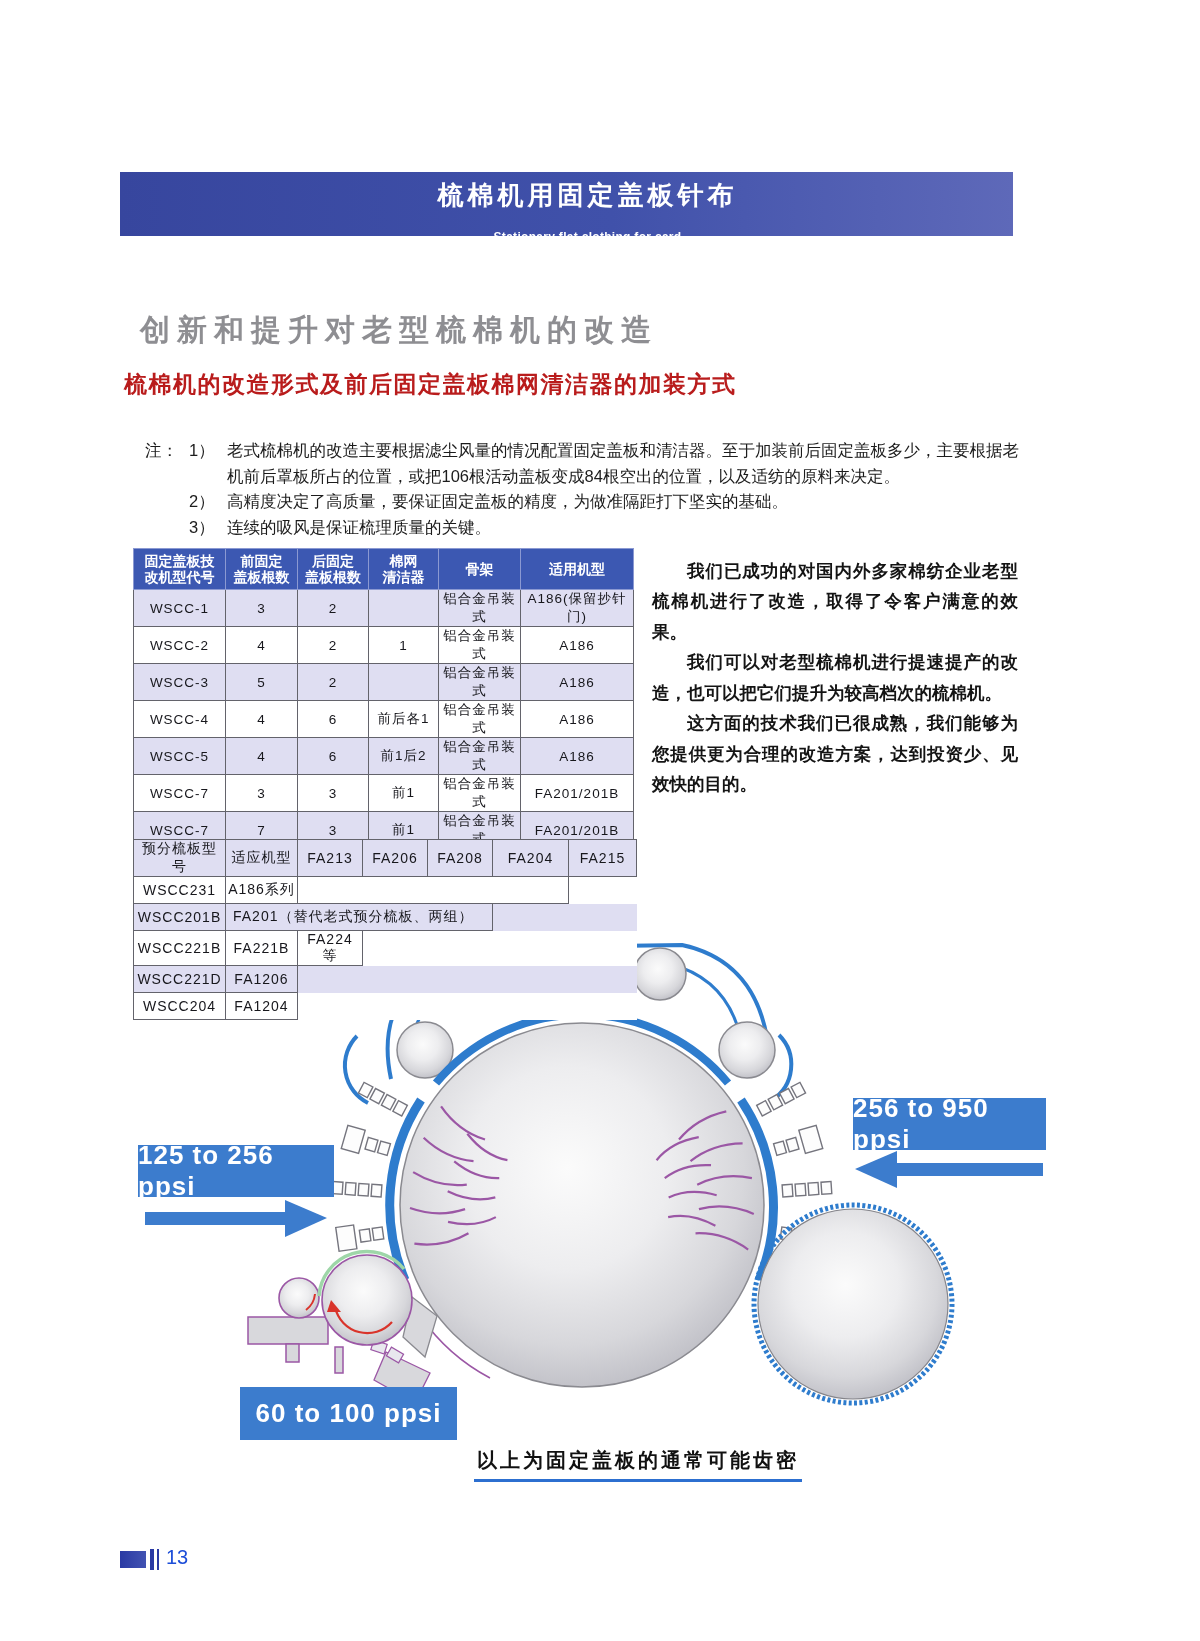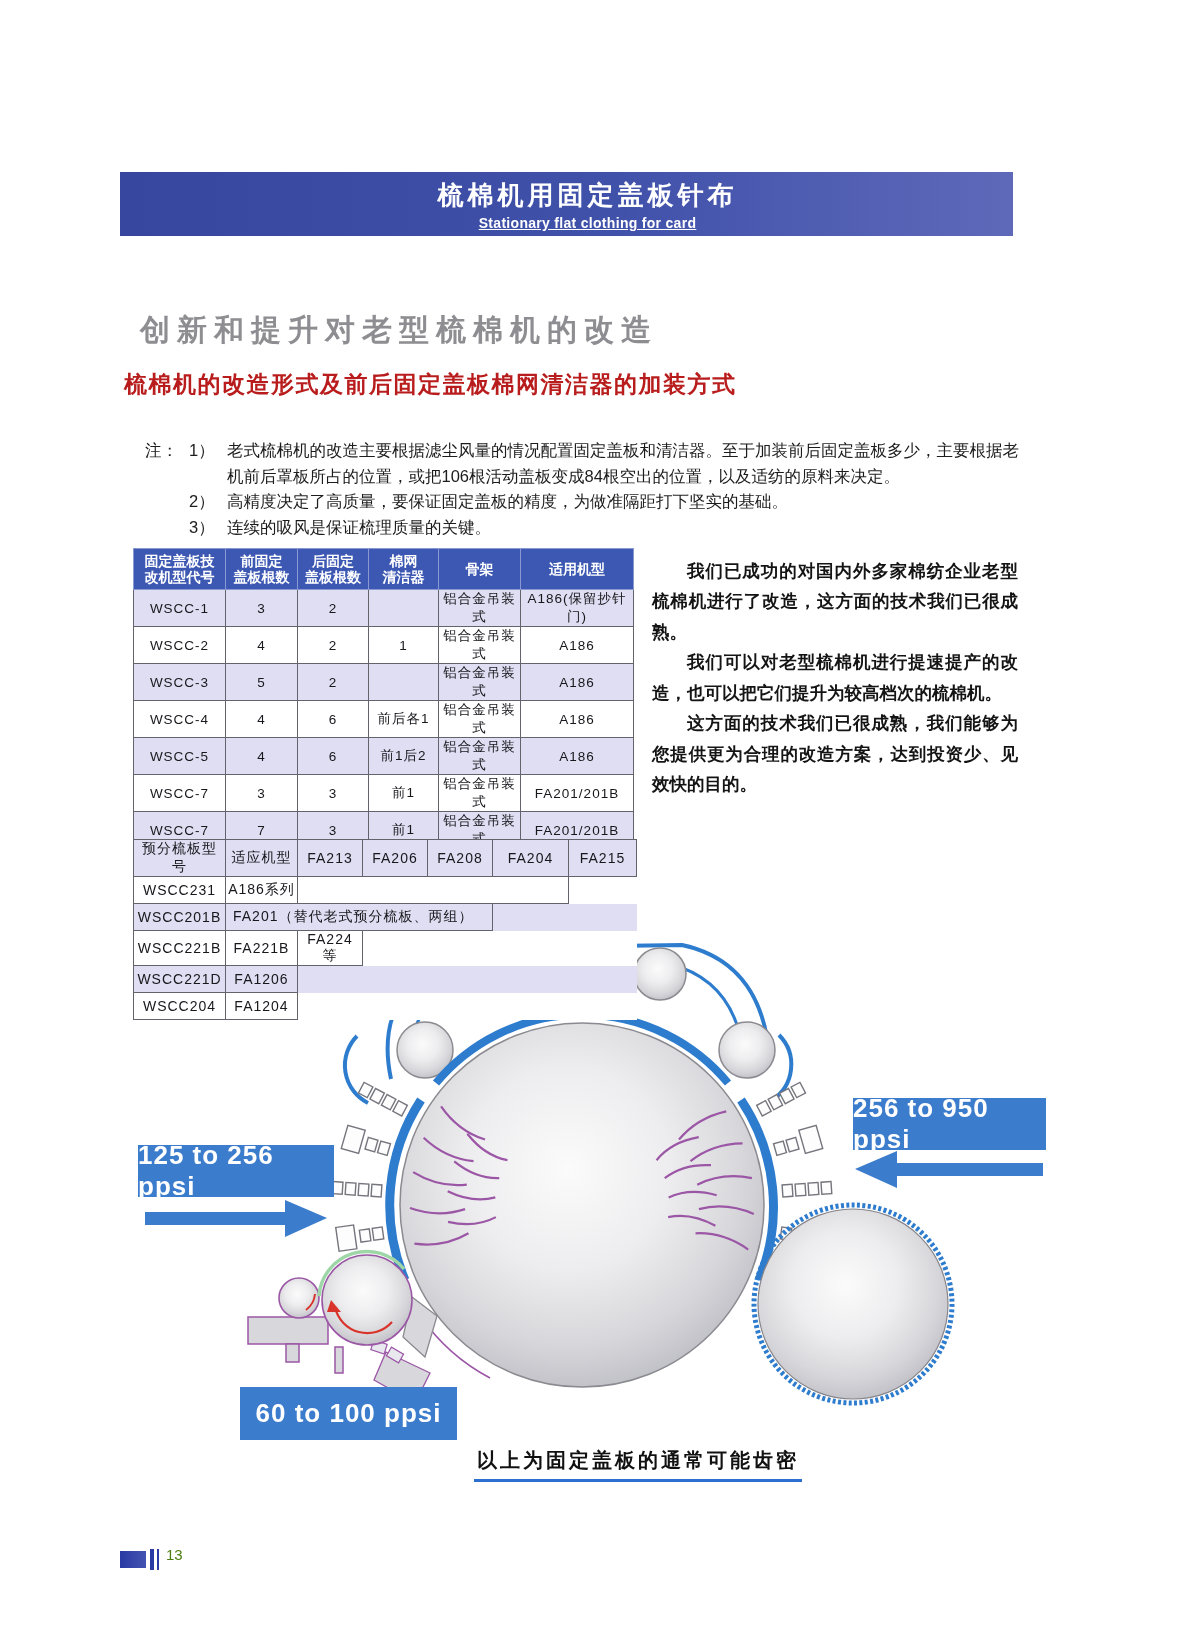--- a/index.html
+++ b/index.html
@@ -5,21 +5,21 @@
   html,body{margin:0;padding:0;background:#e8e8e8;}
   .page{position:relative;width:1200px;height:1641px;margin:0 auto;background:#ffffff;
         font-family:"Liberation Sans","DejaVu Sans",sans-serif;overflow:hidden;}
   .abs{position:absolute;}
 
   
   .banner{left:120px;top:172px;width:893px;height:64px;box-sizing:border-box;
           background:linear-gradient(90deg,#37469e 0%,#4051aa 55%,#5e69b9 100%);
           color:#fff;padding:9px 0 0 42px;text-align:center;}
   .banner-title{font-size:26px;font-weight:bold;letter-spacing:4px;line-height:1.15;}
-  .banner-sub{font-size:14px;font-weight:bold;letter-spacing:.3px;margin-top:4px;text-decoration:underline;}
+  .banner-sub{font-size:12px;font-weight:bold;letter-spacing:.3px;margin-top:19px;text-decoration:underline;}
 
   
   .h-main{left:124px;top:310px;font-size:30px;font-weight:bold;color:#8e8e92;letter-spacing:7px;margin-left:16px;}
   .h-sub{left:124px;top:369px;font-size:23px;font-weight:bold;color:#b91c1c;letter-spacing:1.5px;}
 
   
   .notes{left:145px;top:438px;width:882px;font-size:16.5px;line-height:1.56;color:#1c1c1c;}
   .note-row{display:flex;}
   .note-row.ind{margin-left:44px;}
   .note-zhu{flex:0 0 44px;}
@@ -52,21 +52,21 @@
   .ppsi2{left:853px;top:1098px;width:193px;height:52px;}
   .ppsi3{left:240px;top:1387px;width:217px;height:53px;}
 
   .caption{left:458px;top:1447px;font-size:20px;font-weight:bold;letter-spacing:3px;color:#111;
            border-bottom:3px solid #2c6fd0;padding:0 3px 5px;margin-left:16px;}
 
   
   .pgsq{left:120px;top:1551px;width:26px;height:17px;background:linear-gradient(90deg,#2a3aa4,#4253b2);}
   .pgbar1{left:150px;top:1549px;width:4px;height:21px;background:#2a3aa4;}
   .pgbar2{left:157px;top:1549px;width:2px;height:21px;background:#2a3aa4;}
-  .pgnum{left:166px;top:1546px;font-size:15px;color:#4d7c0f;}
+  .pgnum{left:166px;top:1546px;font-size:20px;color:#1d4ed8;}
 
   svg.diagram{position:absolute;left:0;top:0;width:1200px;height:1641px;pointer-events:none;}
 </style>
 </head>
 <body>
 
 <div class="page">
 
   <svg class="diagram" viewBox="0 0 1200 1641" aria-hidden="true">
     <defs>
@@ -347,21 +347,21 @@
         </tr>
     <tr>
           <td>WSCC204</td>
           <td>FA1204</td>
           <td colspan="5" class="nob"></td>
         </tr>
   </tbody>
     </table>
 
   <div class="abs intro">
-    <p>我们已成功的对国内外多家棉纺企业老型梳棉机进行了改造，这方面的技术我们已很成熟。</p>
+    <p>我们已成功的对国内外多家棉纺企业老型梳棉机进行了改造，取得了令客户满意的效果。</p>
     <p>我们可以对老型梳棉机进行提速提产的改造，也可以把它们提升为较高档次的梳棉机。</p>
     <p>这方面的技术我们已很成熟，我们能够为您提供更为合理的改造方案，达到投资少、见效快的目的。</p>
   </div>
 
   <div class="abs ppsi ppsi1">125 to 256 ppsi</div>
   <div class="abs ppsi ppsi2">256 to 950 ppsi</div>
   <div class="abs ppsi ppsi3">60 to 100 ppsi</div>
 
   <div class="abs caption">以上为固定盖板的通常可能齿密</div>
 

